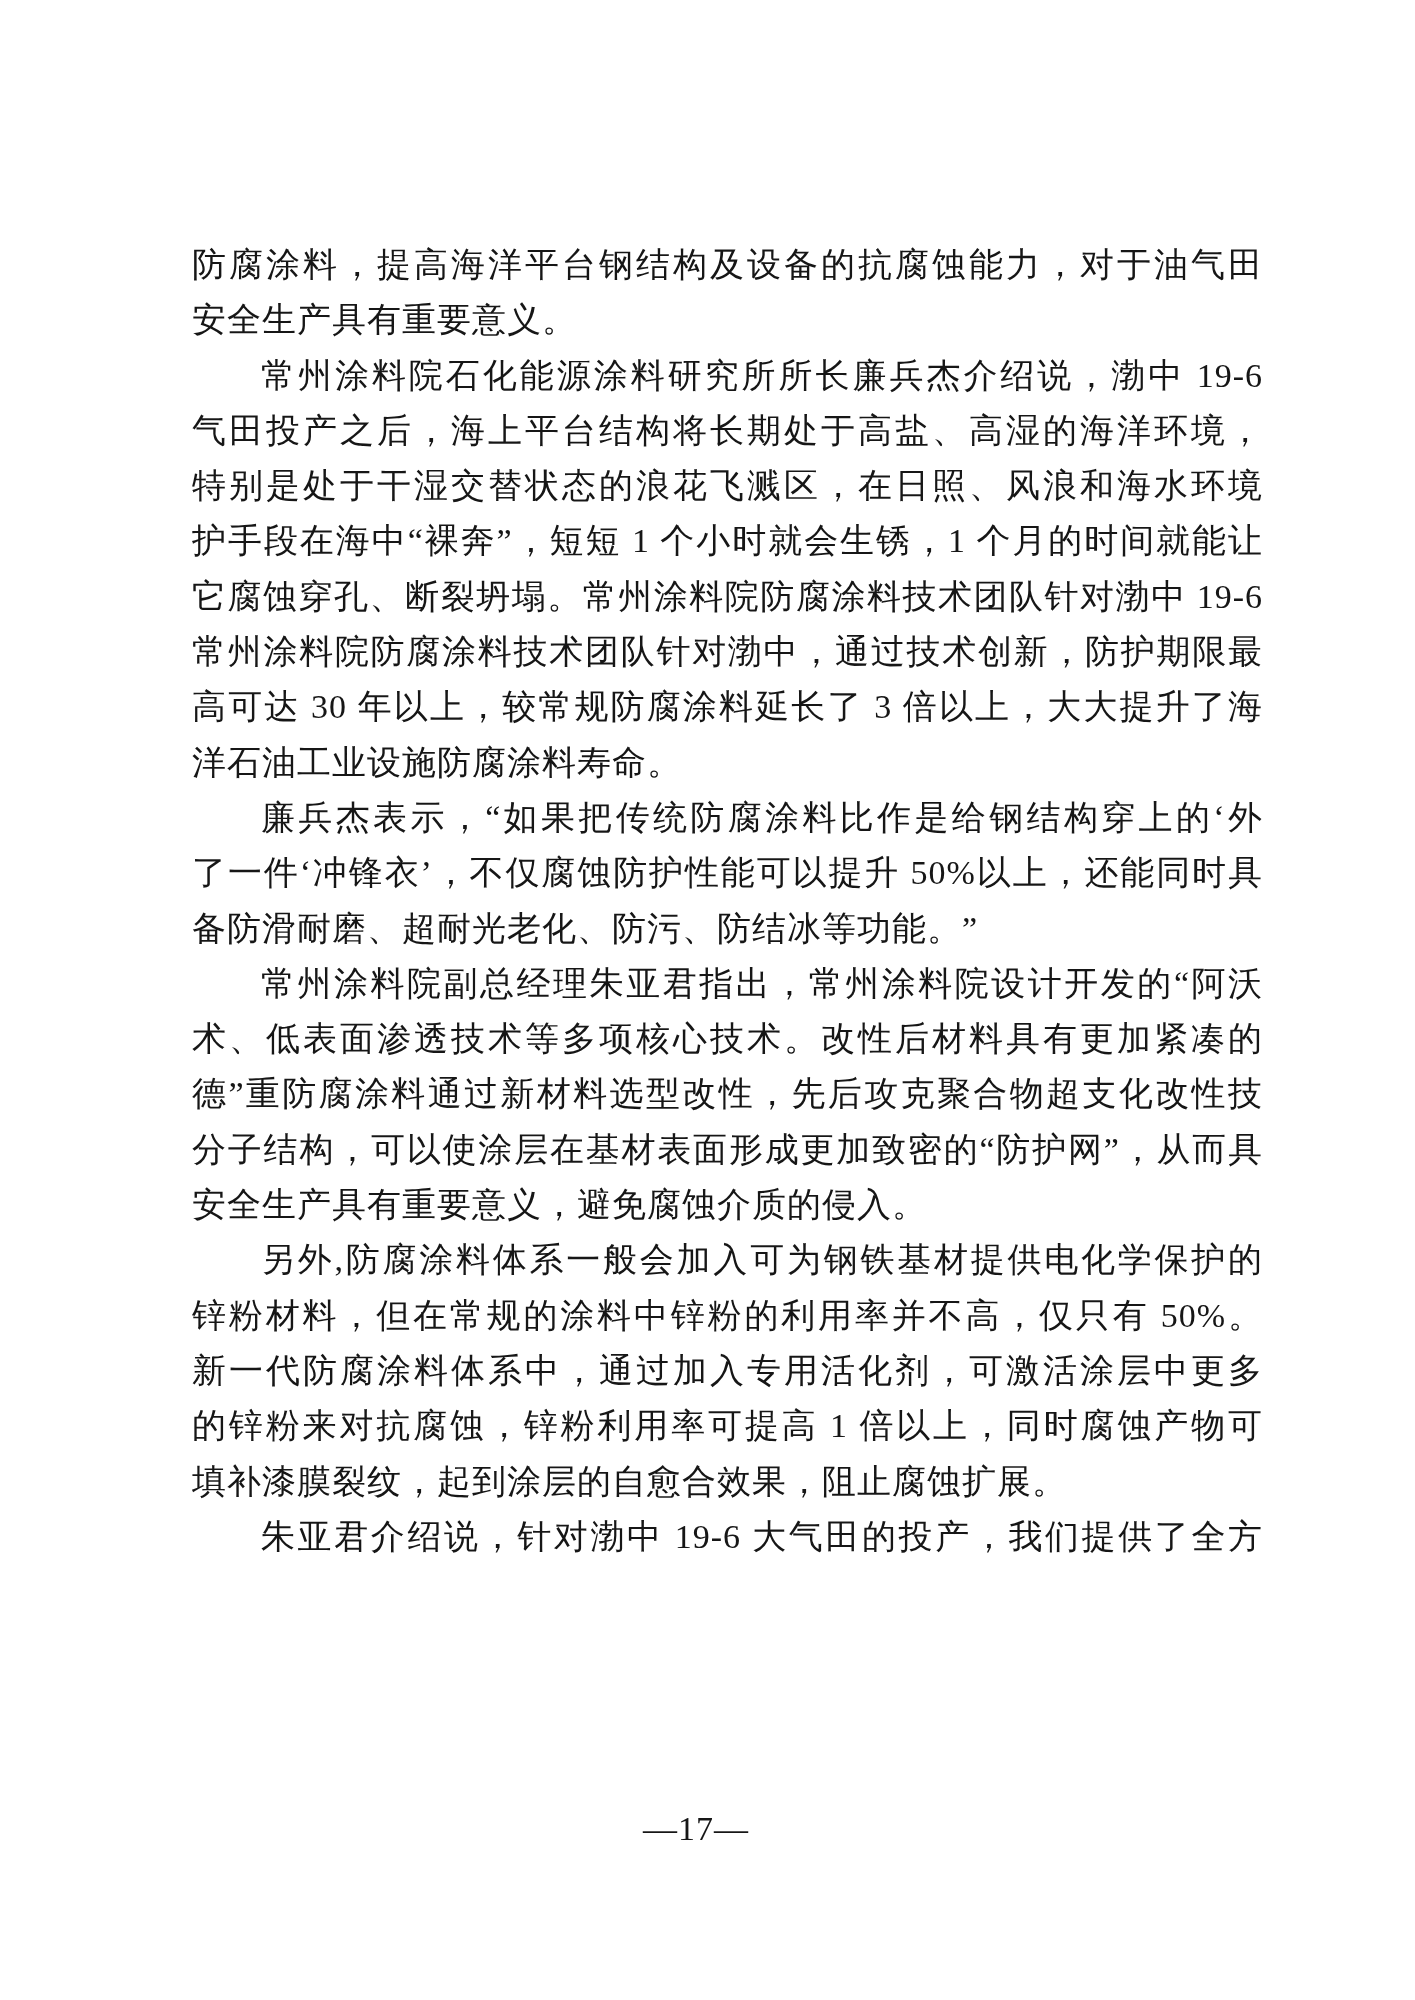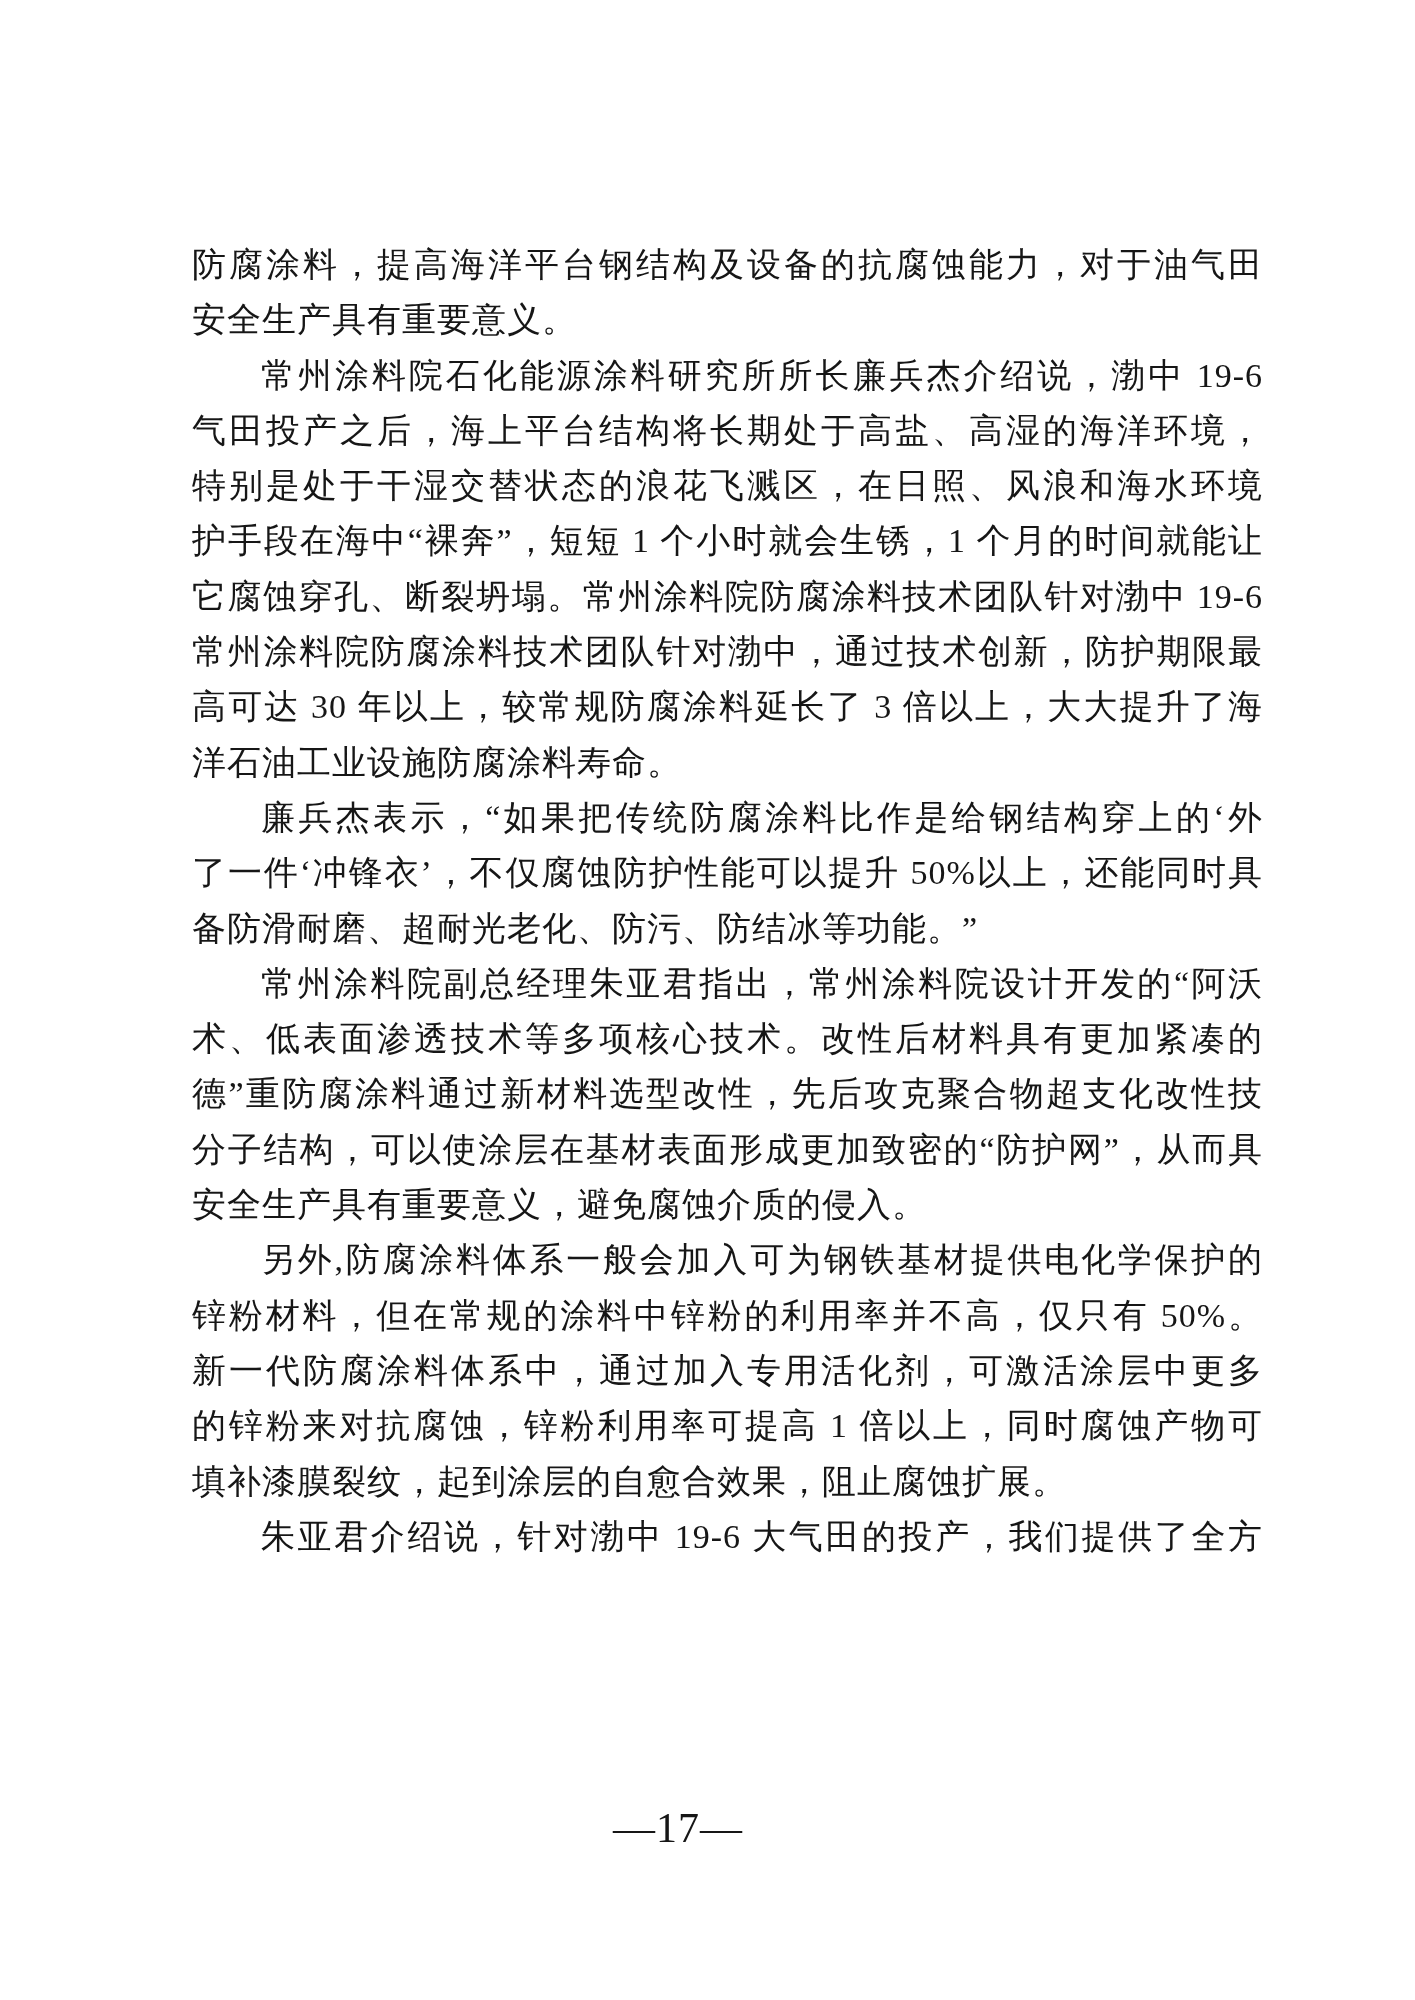--- a/index.html
+++ b/index.html
@@ -7,20 +7,21 @@
     padding: 0;
   }
   .page {
     position: relative;
     width: 1356px;
     height: 2000px;
     background: #ffffff;
     color: #161616;
     font-family: "Liberation Serif", "DejaVu Serif", serif;
     overflow: hidden;
+    padding-left: 36px;
   }
   .text-block {
     position: absolute;
     left: 192px;
     top: 237px;
     width: 1071px;
     font-size: 34px;
     line-height: 55.3px;
     letter-spacing: 1px;
   }
@@ -35,21 +36,21 @@
   }
   .tl.ind {
     text-indent: 69px;
   }
   .page-number {
     position: absolute;
     left: 0;
     right: 0;
     top: 1801px;
     text-align: center;
-    font-size: 42px;
+    font-size: 34px;
     line-height: 55px;
     letter-spacing: 1px;
   }
 </style>
 </head>
 <body>
 
 <div class="page" style="background: rgb(255, 255, 255); color: rgb(22, 22, 22);">
   <div class="text-block">
     <div class="tl">防腐涂料，提高海洋平台钢结构及设备的抗腐蚀能力，对于油气田</div>

